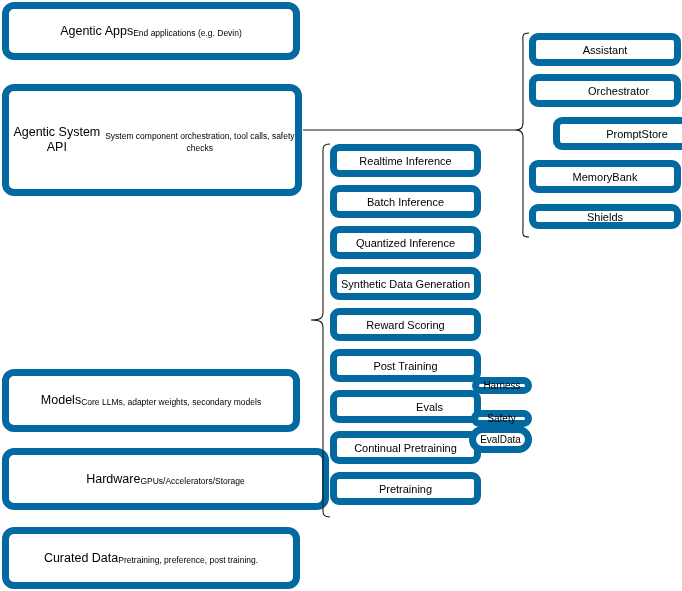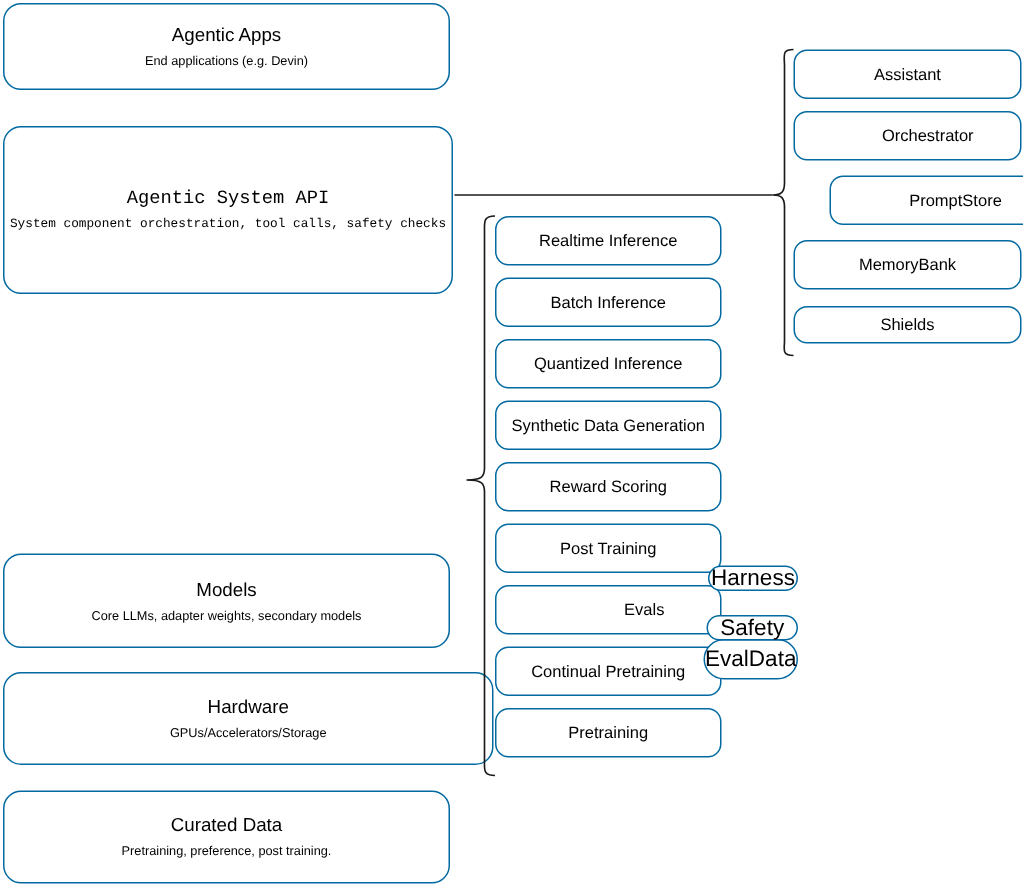--- a/index.html
+++ b/index.html
@@ -18,23 +18,23 @@
   #stage {
     position: absolute;
     left: 0; top: 0;
     width: 682px;
     height: 591px;
   }
   .node {
     position: absolute;
     box-sizing: border-box;
     background: #ffffff;
-    border: 1px solid #0369a1;
+    border: 7px solid #0369a1;
     display: flex;
-    flex-direction: column;
+    flex-direction: row;
     align-items: center;
     justify-content: center;
     text-align: center;
   }
   .layer {
     border-radius: 12px;
   }
   .layer .title {
     font-size: 12.5px;
     line-height: 15px;
@@ -46,21 +46,21 @@
     color: #000;
     margin-top: 3px;
   }
   .capsule {
     border-radius: 9px;
     font-size: 11px;
     line-height: 14px;
   }
   .pill {
     border-radius: 999px;
-    font-size: 15px;
+    font-size: 10px;
     line-height: 13px;
     z-index: 5;
   }
   svg.connectors {
     position: absolute;
     left: 0; top: 0;
     width: 682px;
     height: 591px;
     overflow: visible;
     pointer-events: none;
@@ -96,21 +96,21 @@
              C 321 320, 323 322, 323 328
              L 323 507
              C 323 513, 322 517, 330 517"></path>
   </svg>
 
   <div class="node layer" style="left:2px; top:2px; width:298px; height:58px;">
     <div class="title">Agentic Apps</div>
     <div class="subtitle">End applications (e.g. Devin)</div>
   </div>
 
-  <div class="node layer" style="left:2px; top:84px; width:300px; height:112px;font-family:Liberation Mono, monospace;">
+  <div class="node layer" style="left:2px; top:84px; width:300px; height:112px;">
     <div class="title">Agentic System API</div>
     <div class="subtitle">System component orchestration, tool calls, safety checks</div>
   </div>
 
 
   <div class="node layer" style="left:2px; top:369px; width:298px; height:63px;">
     <div class="title">Models</div>
     <div class="subtitle">Core LLMs, adapter weights, secondary models</div>
   </div>
 

